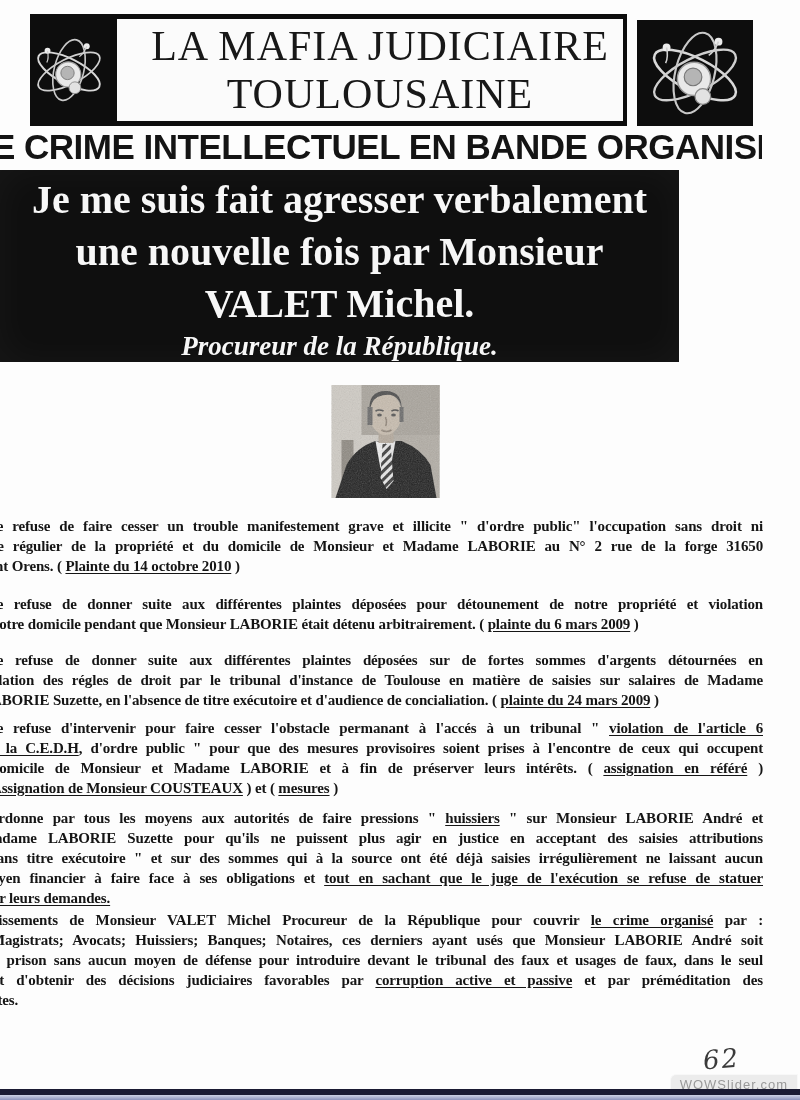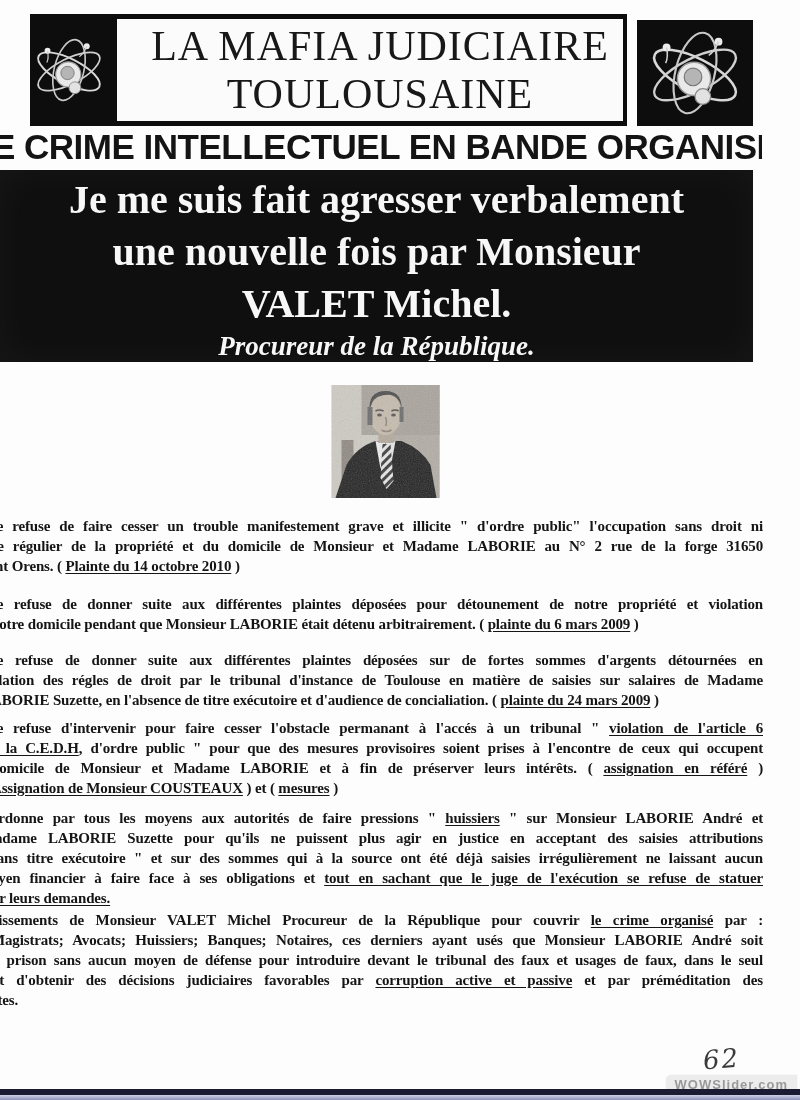--- a/index.html
+++ b/index.html
@@ -11,39 +11,39 @@
   .atom-left{position:absolute;left:2px;top:9px;width:74px;height:94px;}
   .atom-box{position:absolute;left:637px;top:20px;width:116px;height:106px;background:#0d0d0d;}
   .atom-right{position:absolute;left:4px;top:4px;width:108px;height:98px;}
   .title-box{position:absolute;left:87px;top:5px;width:506px;height:102px;background:#fbfbfb;
              display:flex;flex-direction:column;justify-content:center;}
   .title-line{font-size:42px;line-height:48px;text-align:center;color:#181818;letter-spacing:1px;white-space:nowrap;padding-left:20px;}
   .subheadline{position:absolute;left:-8px;top:126px;width:770px;height:42px;overflow:hidden;
                font-family:"Liberation Sans", sans-serif;font-weight:700;font-size:35px;line-height:42px;
                color:#141414;white-space:nowrap;letter-spacing:-0.5px;}
   
-  .banner{position:absolute;left:0;top:170px;width:753px;height:192px;background:#0f0f0f;
+  .banner{position:absolute;left:0;top:170px;width:679px;height:192px;background:#0f0f0f;
           box-shadow:inset 0 0 40px rgba(255,255,255,0.04);padding-top:4px;box-sizing:border-box;}
   .banner-l{font-weight:700;font-size:40px;line-height:52px;text-align:center;color:#f7f7f7;white-space:nowrap;}
   .banner-sub{font-weight:700;font-size:27px;line-height:32px;text-align:center;color:#f7f7f7;font-style:italic;}
   
   .photo{position:absolute;left:331px;top:385px;width:109px;height:113px;}
   
   .bodytext{position:absolute;left:-9px;top:0;width:772px;height:1100px;color:#151515;}
   .para{position:absolute;left:0;width:772px;font-weight:700;font-size:15px;letter-spacing:-0.15px;}
   .line{text-align:justify;text-align-last:justify;line-height:20px;}
   .line.end{text-align-last:left;}
   .it{}
   .un{text-decoration:underline;text-underline-offset:2px;}
   
   .handwritten{position:absolute;left:703px;top:1044px;font-family:"DejaVu Serif", serif;
                font-style:italic;font-size:26px;color:#3a3a3a;transform:rotate(-5deg);letter-spacing:2px;}
   .watermark{position:absolute;right:2px;top:1074px;height:19px;line-height:19px;padding:0 9px;
              background:#ececec;border:1px solid #f8f8f8;border-bottom:none;border-top-left-radius:6px;
-             font-family:"Liberation Sans", sans-serif;font-size:13px;font-weight:700;
+             font-family:"Liberation Sans", sans-serif;font-size:13px;font-weight:400;
              color:#999999;letter-spacing:1px;text-decoration:none;}
   .bar-dark{position:absolute;left:0;top:1089px;width:800px;height:6px;background:#1b1b33;}
   .bar-light{position:absolute;left:0;top:1095px;width:800px;height:5px;
              background:linear-gradient(#cdd1e4,#8e94bc);}
 </style>
 </head>
 <body>
 
 <div class="page">
 

